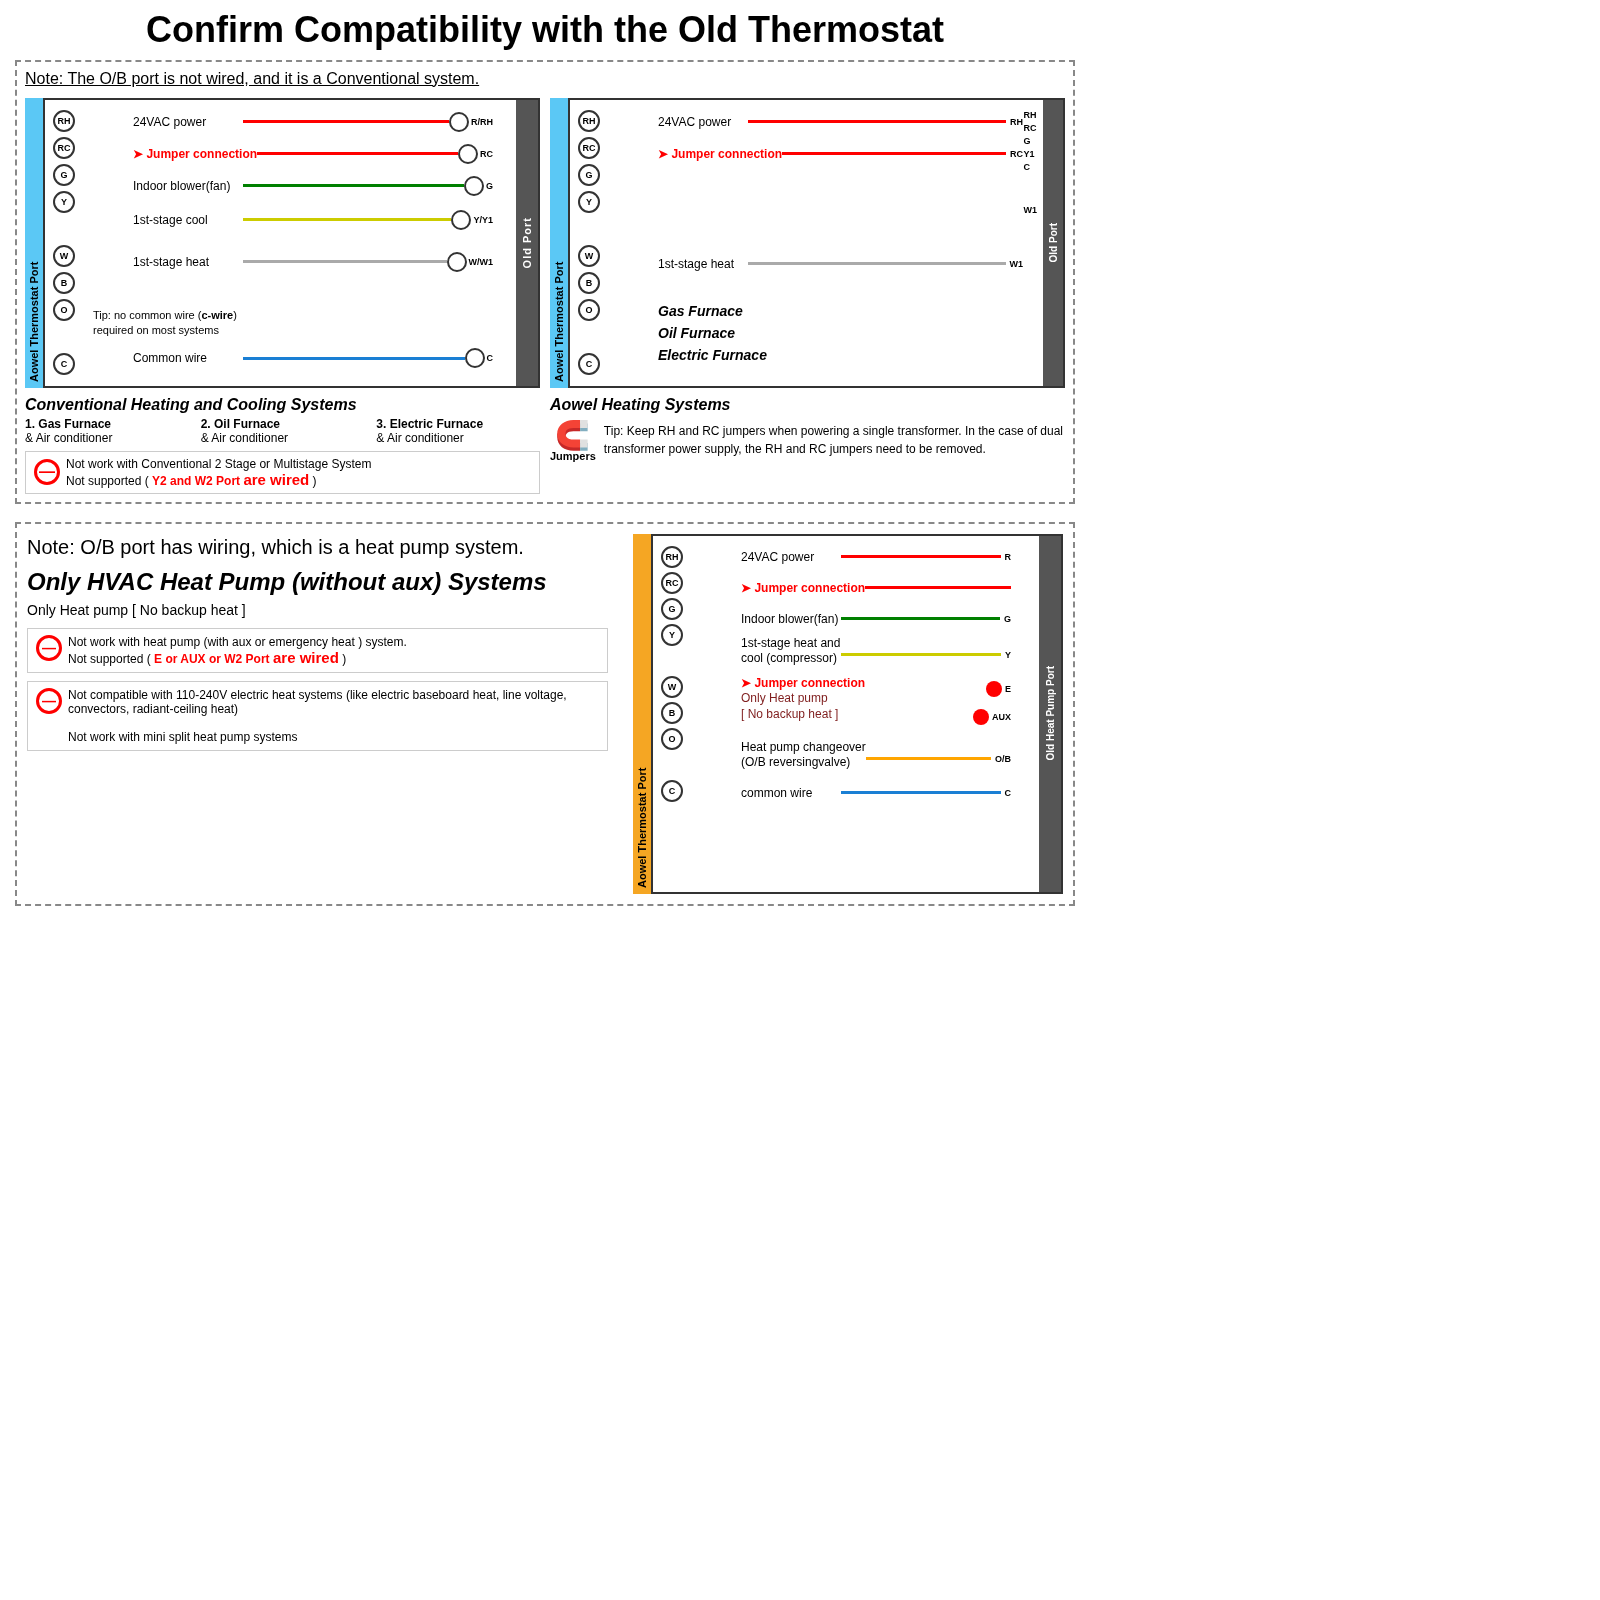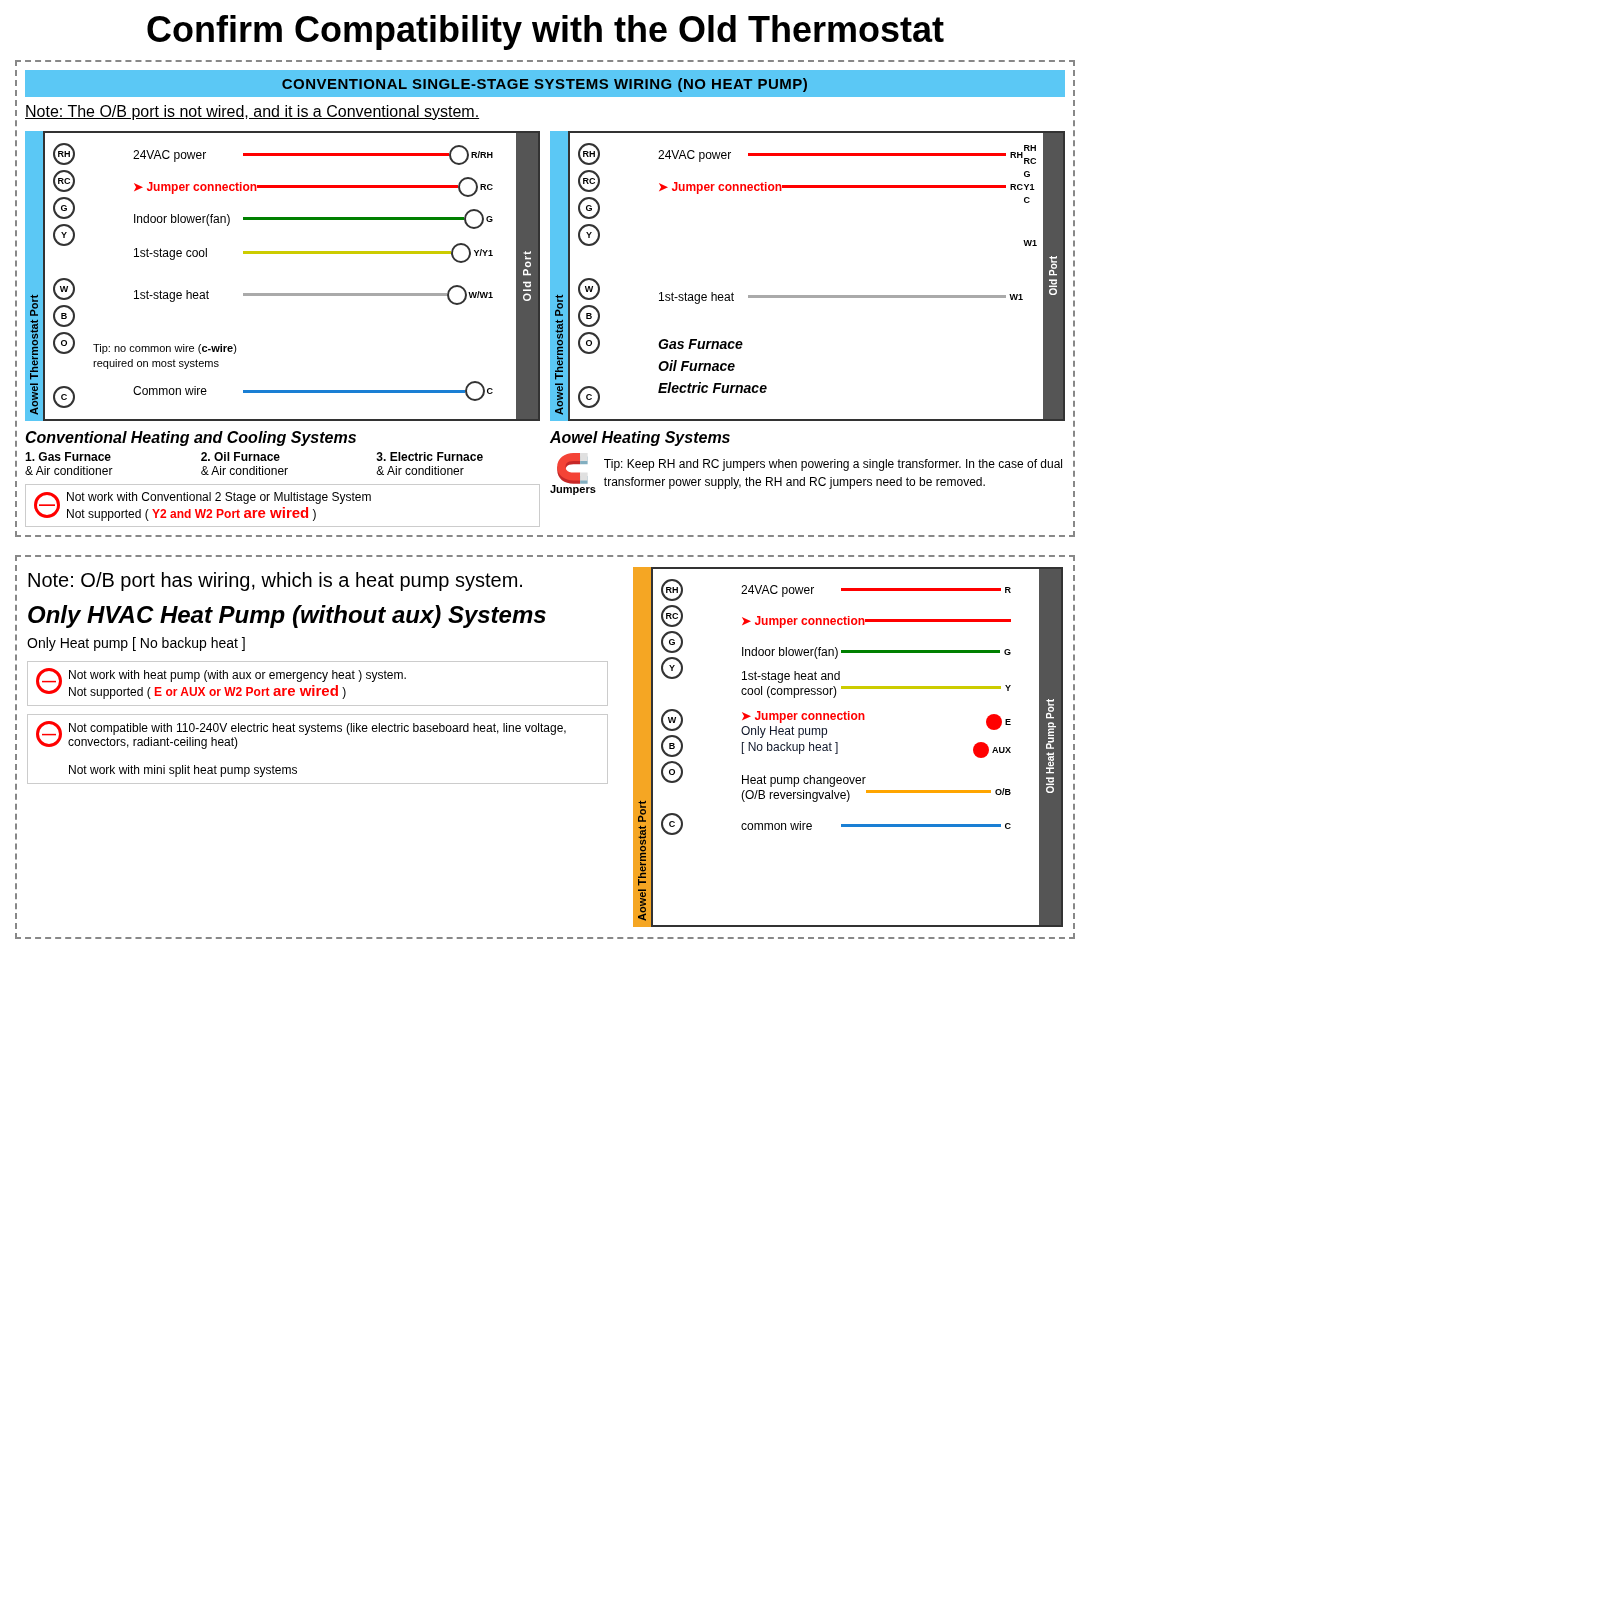--- a/index.html
+++ b/index.html
@@ -184,21 +184,20 @@
     
     .red { color: red; }
     .bold { font-weight: bold; }
   </style>
 </head>
 <body>
 
 <h1 class="main-title">Confirm Compatibility with the Old Thermostat</h1>
 
 <div class="top-section">
-  <div class="banner">CONVENTIONAL SINGLE-STAGE SYSTEMS WIRING (NO HEAT PUMP)</div>
   <div class="note-line">Note: The O/B port is not wired, and it is a Conventional system.</div>
 
   <div class="two-diagrams">
 
     <div style="flex:1; position:relative;">
       <div style="display:flex; align-items:stretch;">
 
         <div style="background:#5bc8f5; writing-mode:vertical-rl; transform:rotate(180deg); font-size:11px; font-weight:bold; padding:6px 3px; white-space:nowrap; flex-shrink:0;">Aowel Thermostat Port</div>
 
         <div style="border:2px solid #333; flex:1; padding:6px 0 6px 8px; position:relative; min-height:290px;">
@@ -443,21 +442,21 @@
             <div style="width:40px;"></div>
             <div style="font-size:12px; min-width:100px; line-height:1.2;">1st-stage heat and<br>cool (compressor)</div>
             <div style="flex:1; height:3px; background:#cccc00; margin-top:8px;"></div>
             <span style="font-size:9px; font-weight:bold; margin-left:4px; margin-top:8px;">Y</span>
           </div>
 
           <div style="display:flex; align-items:flex-start; height:60px; margin-bottom:4px;">
             <div style="width:40px;"></div>
             <div style="font-size:12px; color:red; font-weight:bold; min-width:100px; line-height:1.3;">
               ➤ Jumper connection<br>
-              <span style="color:#0f172a; font-weight:normal;">Only Heat pump<br>[ No backup heat ]</span>
+              <span style="color:#7f1d1d; font-weight:normal;">Only Heat pump<br>[ No backup heat ]</span>
             </div>
             <div style="display:flex; flex-direction:column; justify-content:space-around; align-items:flex-end; flex:1; height:55px;">
               <div style="display:flex; align-items:center;">
                 <div style="flex:1; height:3px; background:#8B4513;"></div>
                 <div style="width:16px; height:16px; border-radius:50%; background:red; margin-left:4px;"></div>
                 <span style="font-size:9px; font-weight:bold; margin-left:3px;">E</span>
               </div>
               <div style="display:flex; align-items:center;">
                 <div style="flex:1; height:3px; background:#8B4513;"></div>
                 <div style="width:16px; height:16px; border-radius:50%; background:red; margin-left:4px;"></div>

